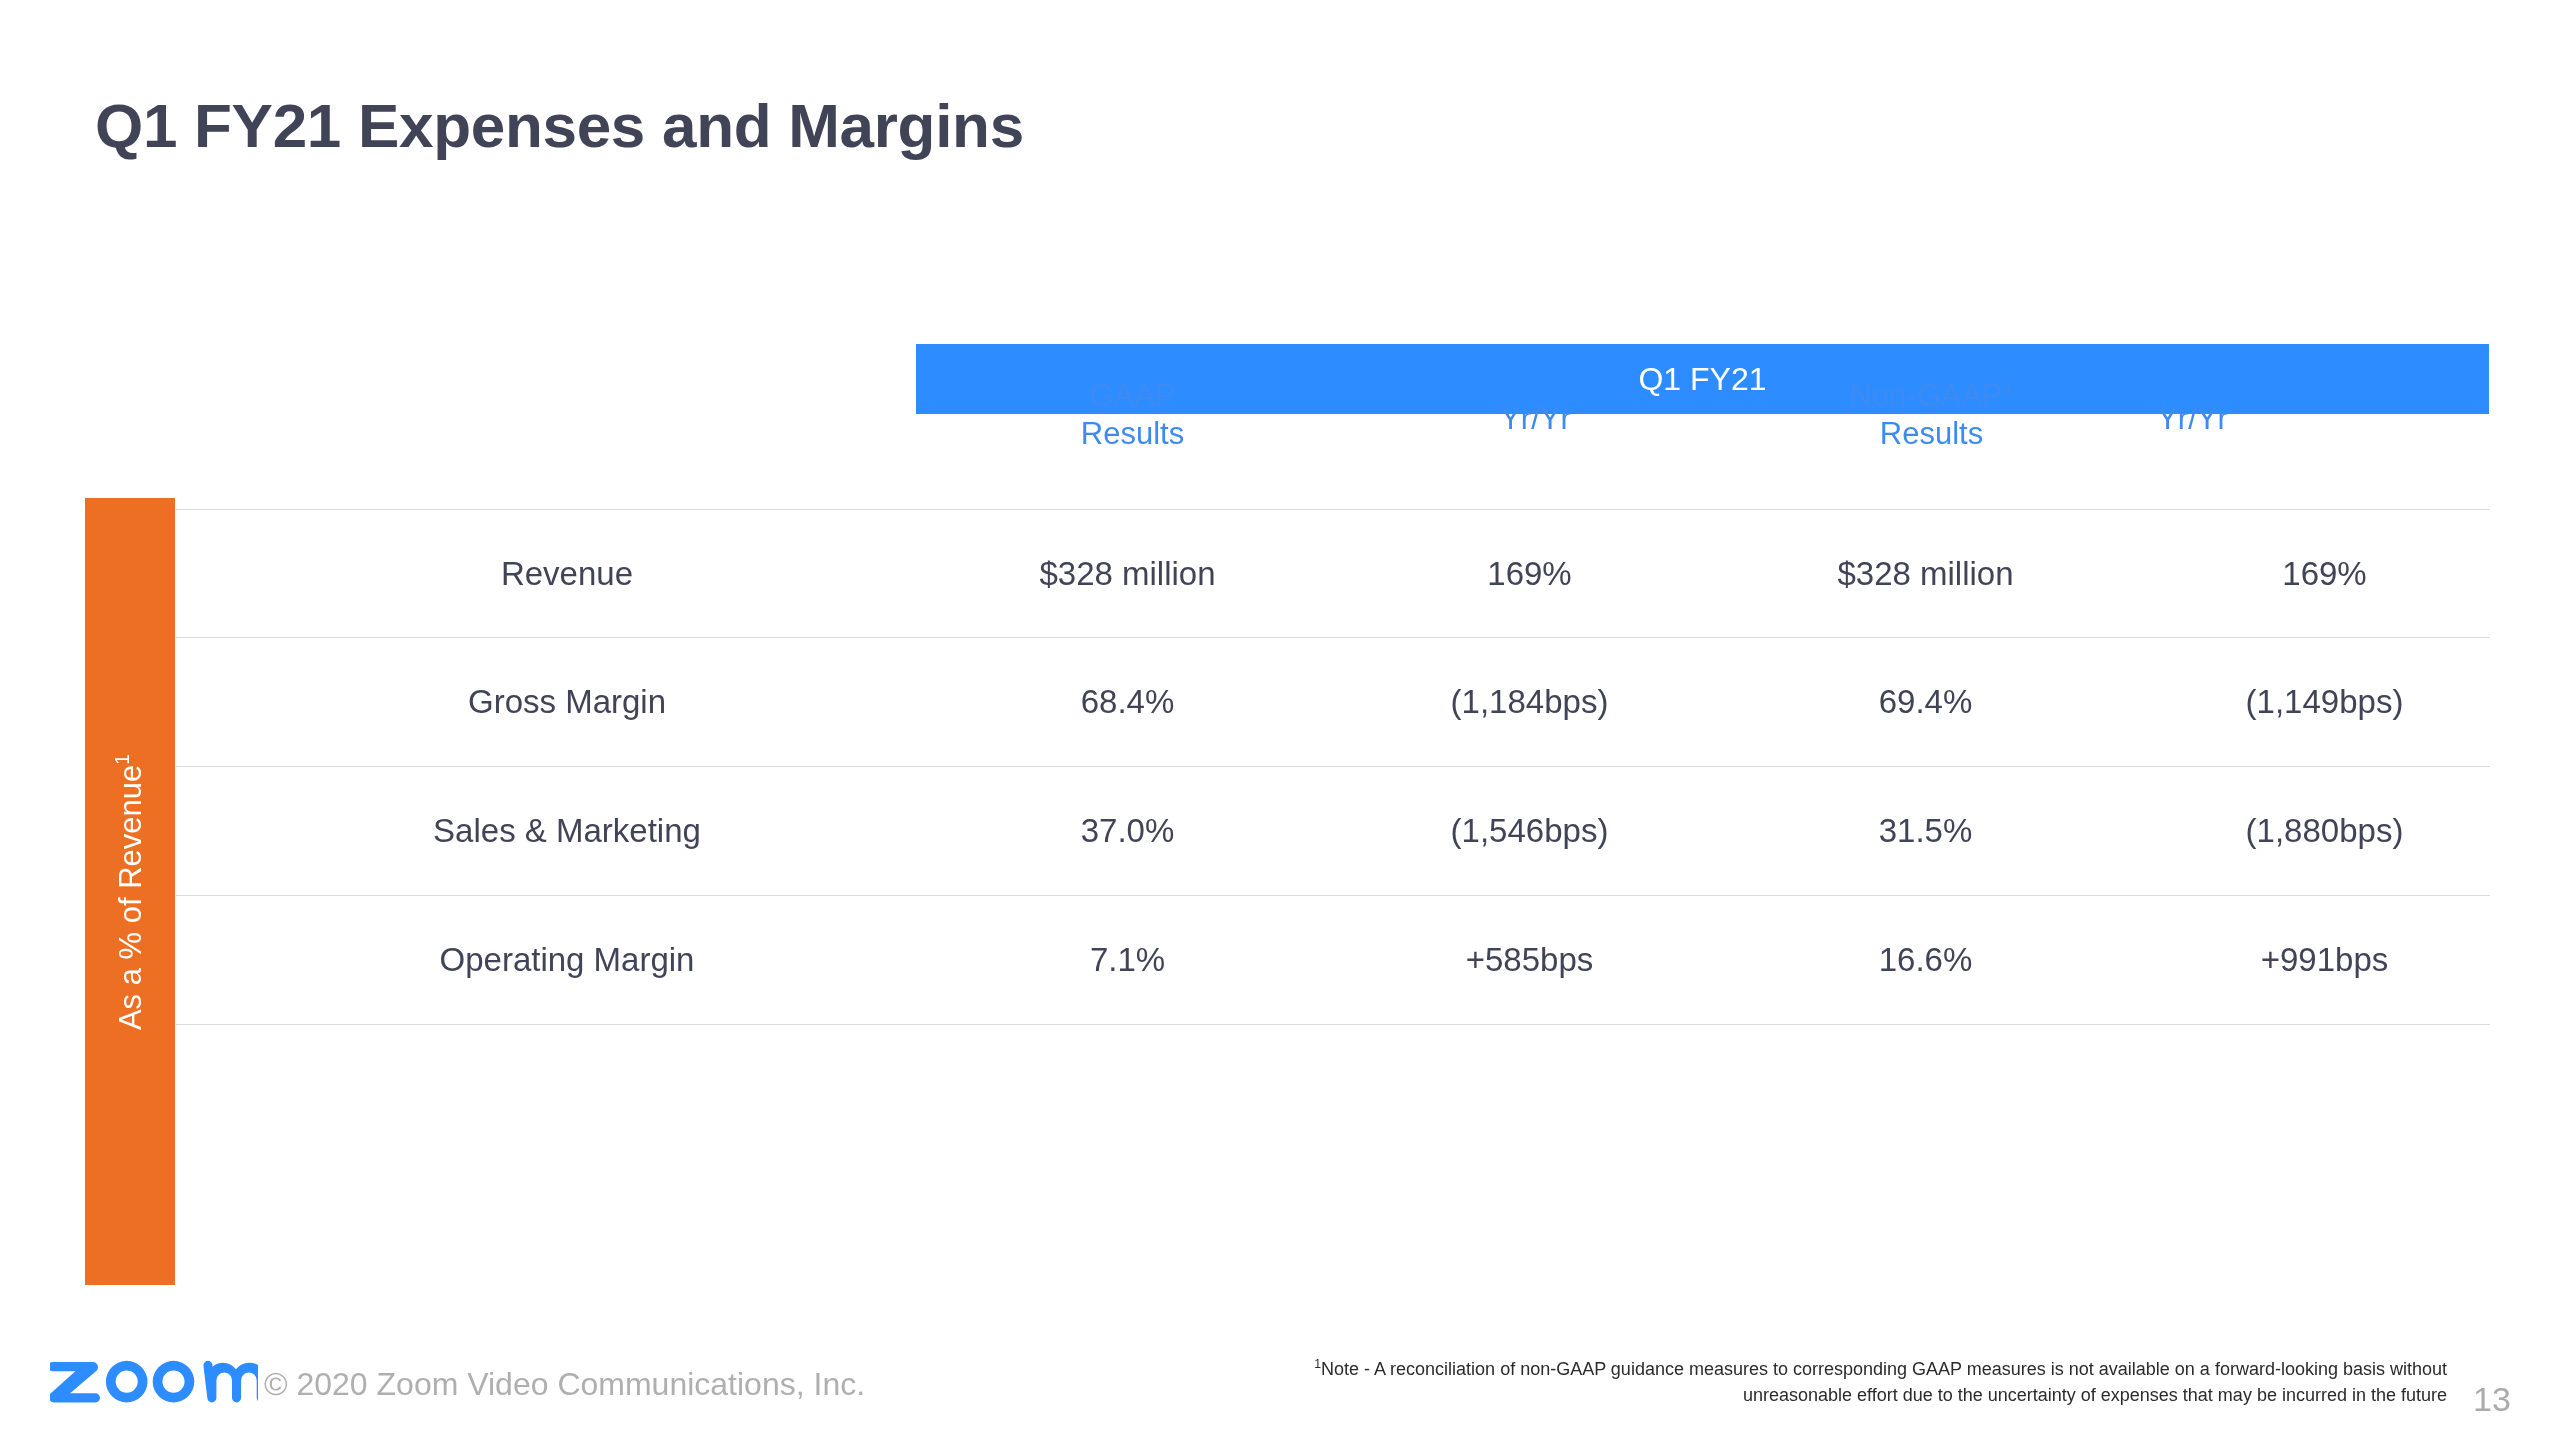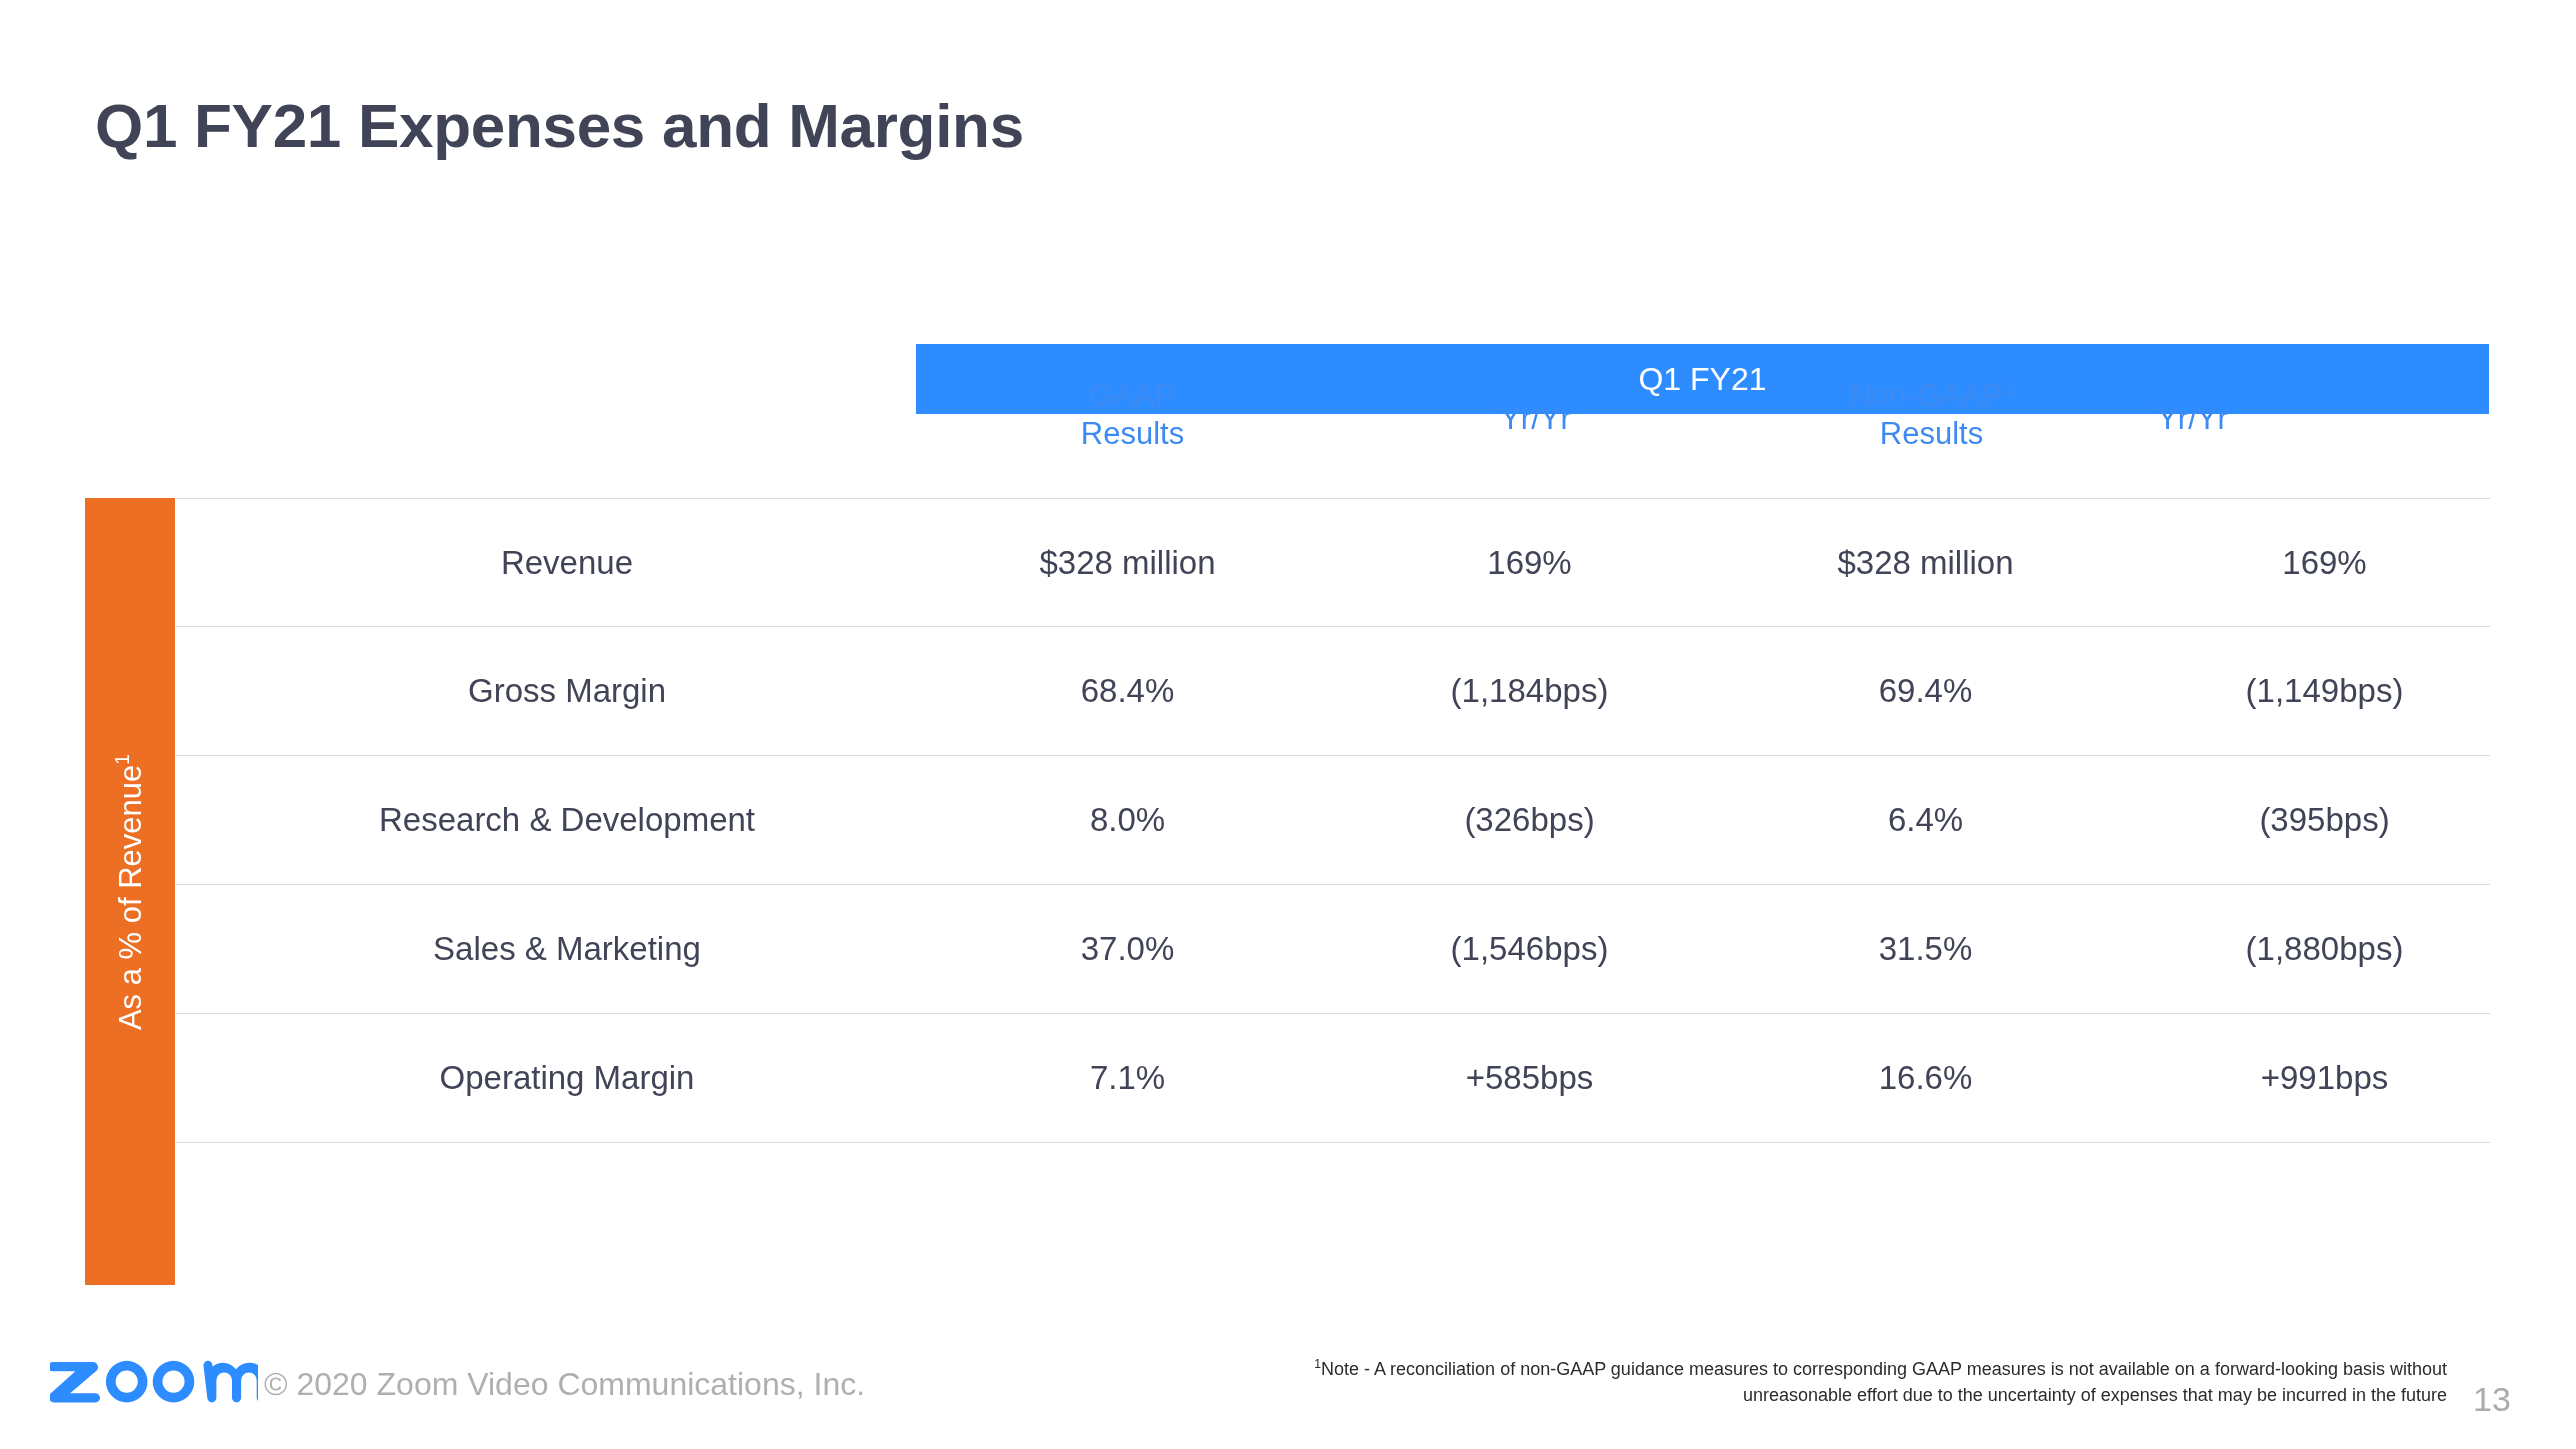--- a/index.html
+++ b/index.html
@@ -119,21 +119,21 @@
     position: absolute;
     left: 91px;   
     top: 202px;    
     width: 2314px; 
   }
   .row {
     position: relative;
     height: 129px;
     border-bottom: 1.9px solid #DCDCDC;
   }
-  .row:first-child { border-top: 1.9px solid #DCDCDC; }
+  .row:first-child { border-top: 1.9px solid #DCDCDC; margin-top: 11px; }
 
   .cell {
     position: absolute;
     top: 50%;
     transform: translateY(-50%);
     text-align: center;
     color: #414457;
     font-size: 33px;
     line-height: 1.1;
     white-space: nowrap;
@@ -232,27 +232,20 @@
       </div>
 
       <div class="row">
         <div class="cell c-label">Gross Margin</div>
         <div class="cell c-g1">68.4%</div>
         <div class="cell c-g2">(1,184bps)</div>
         <div class="cell c-n1">69.4%</div>
         <div class="cell c-n2">(1,149bps)</div>
       </div>
 
-      <div class="row">
-        <div class="cell c-label">Research &amp; Development</div>
-        <div class="cell c-g1">8.0%</div>
-        <div class="cell c-g2">(326bps)</div>
-        <div class="cell c-n1">6.4%</div>
-        <div class="cell c-n2">(395bps)</div>
-      </div>
 
       <div class="row">
         <div class="cell c-label">Sales &amp; Marketing</div>
         <div class="cell c-g1">37.0%</div>
         <div class="cell c-g2">(1,546bps)</div>
         <div class="cell c-n1">31.5%</div>
         <div class="cell c-n2">(1,880bps)</div>
       </div>
 
 

